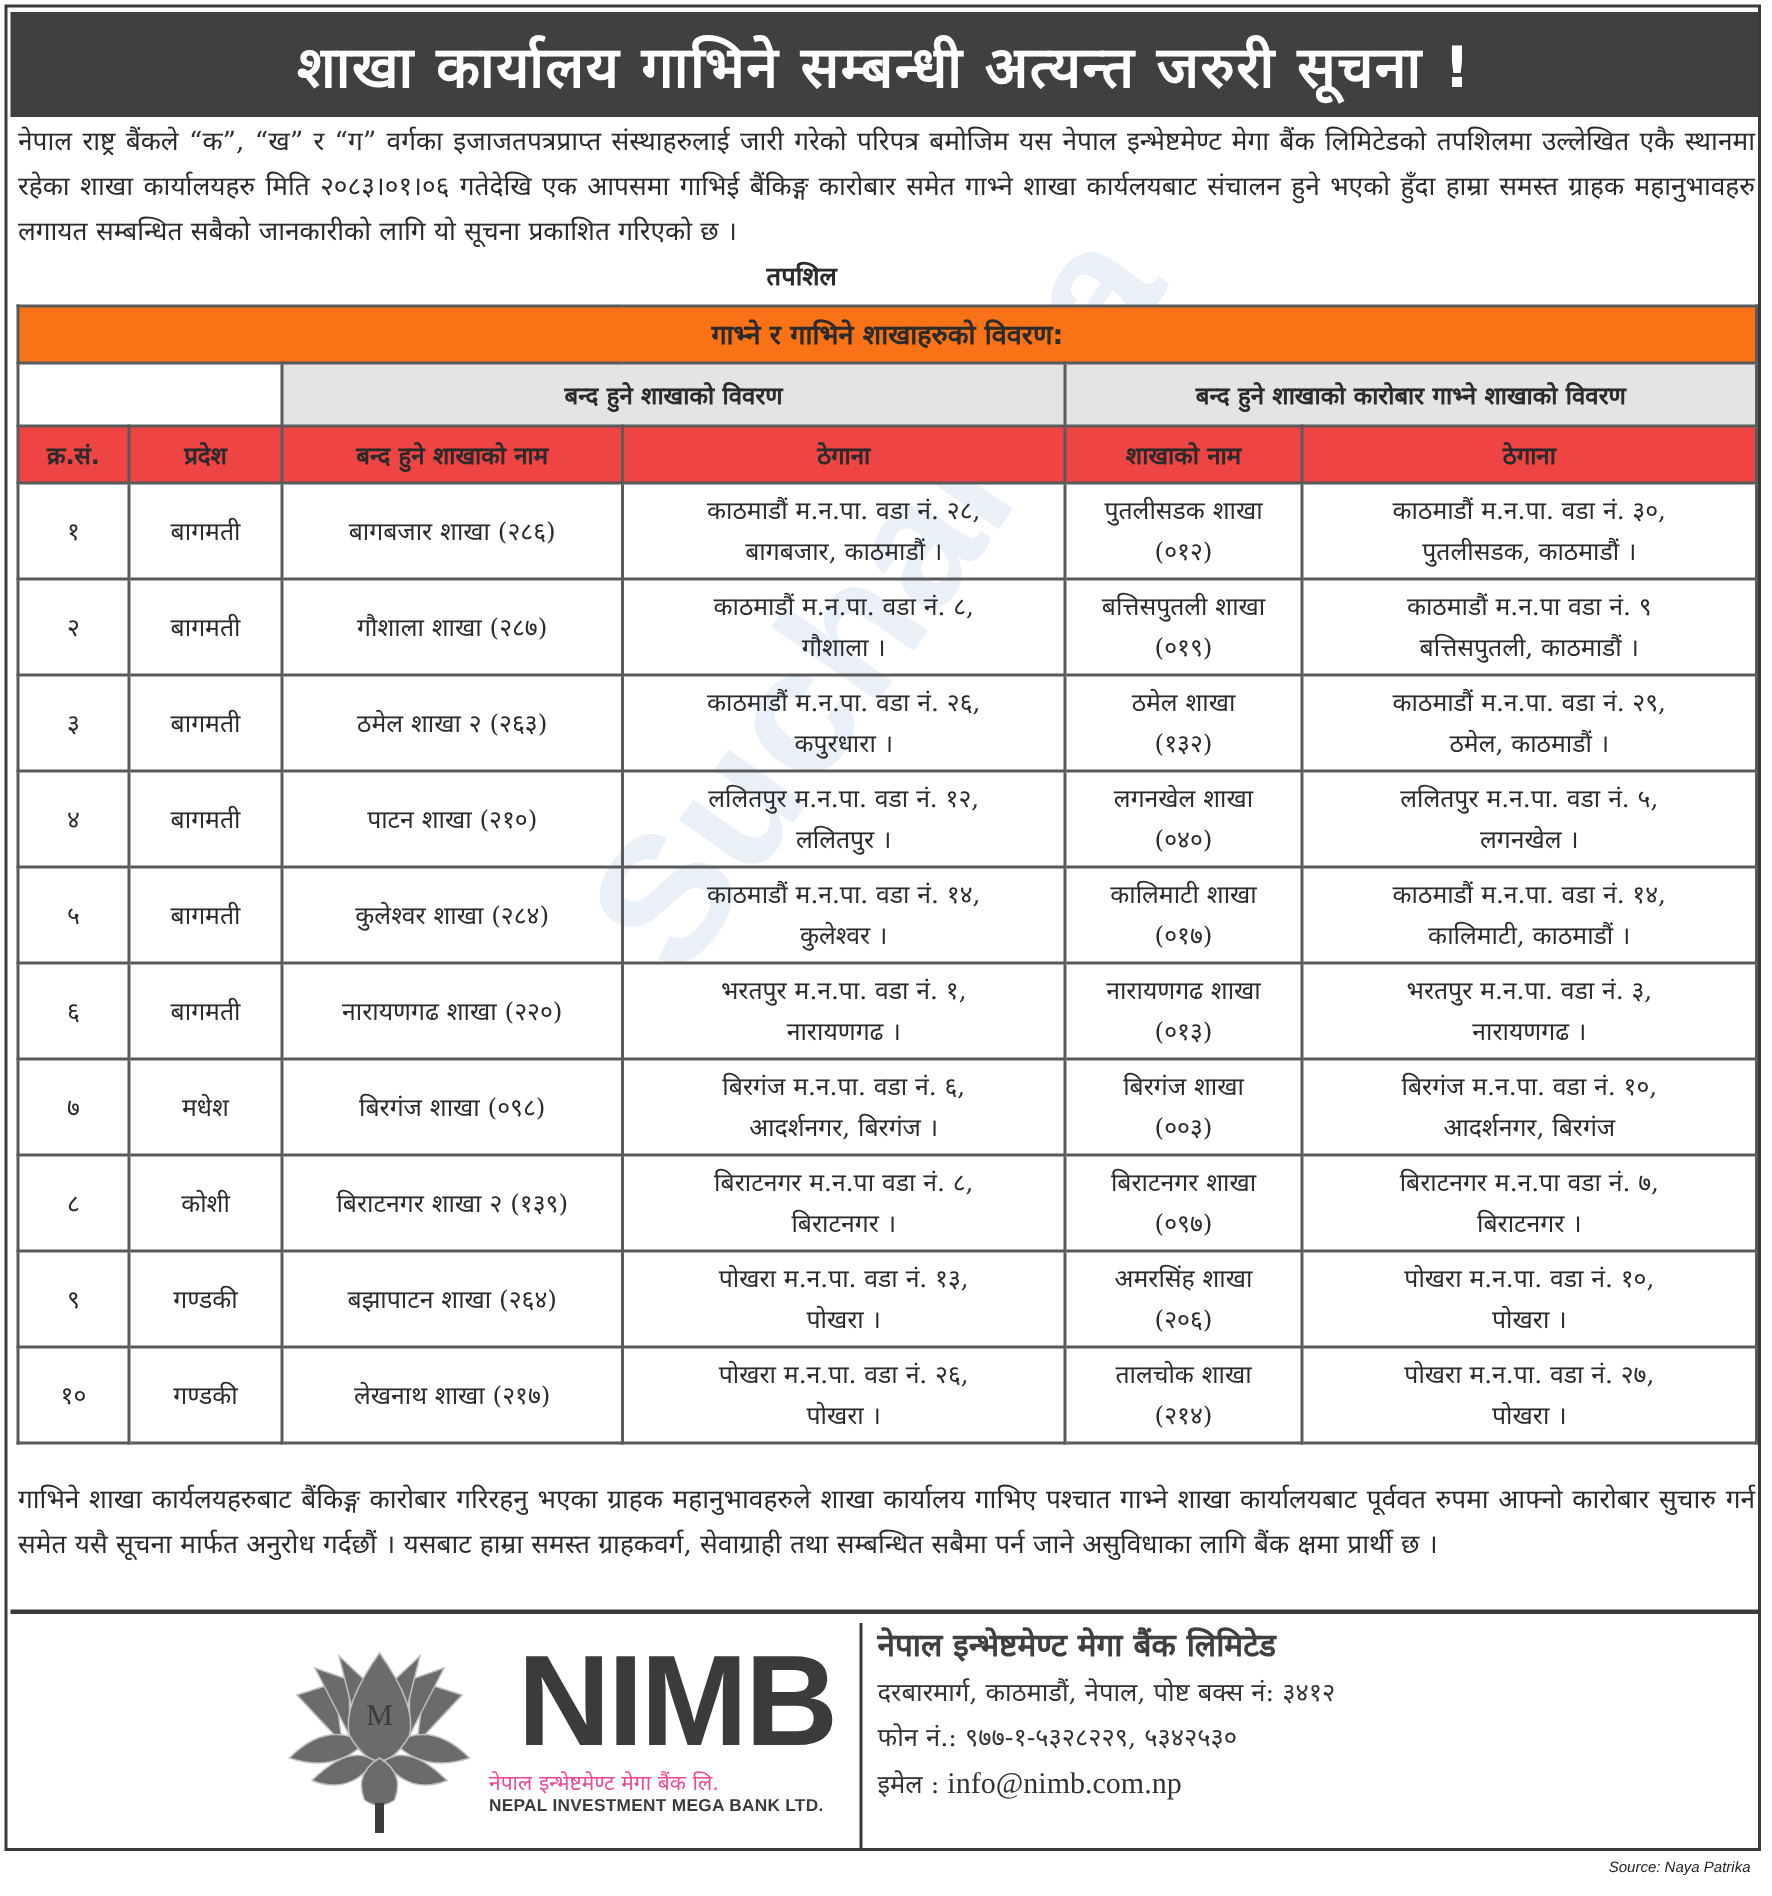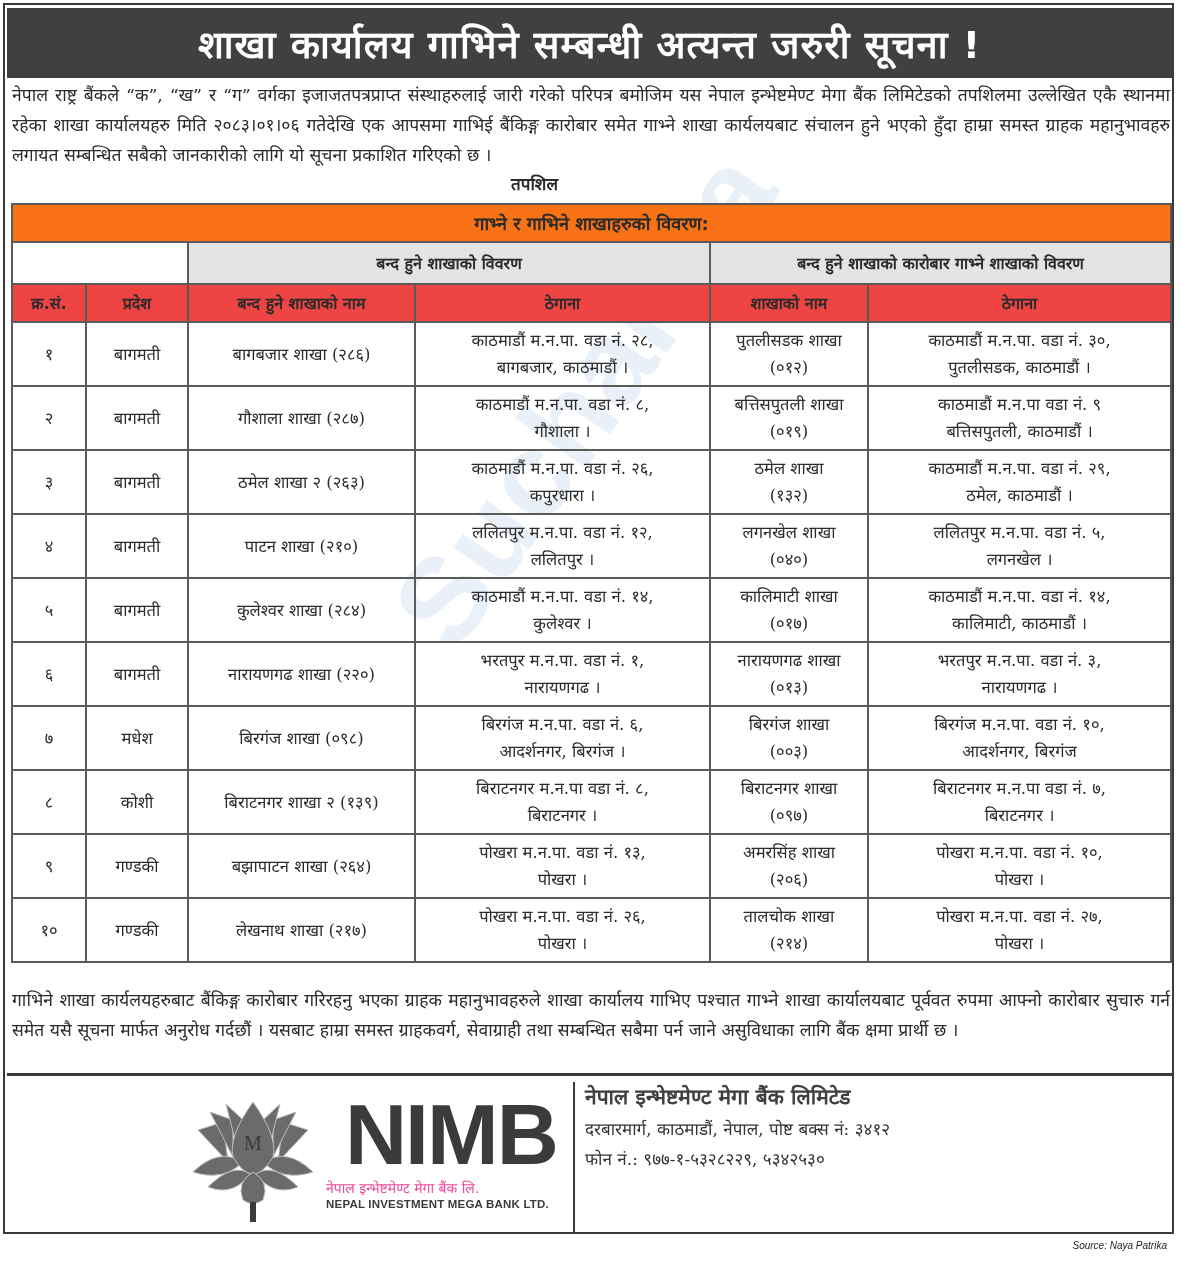--- a/index.html
+++ b/index.html
@@ -328,15 +328,19 @@
 
 <div class="vsep"></div>
 
 <div class="contact">
   <div class="bank-name">नेपाल इन्भेष्टमेण्ट मेगा बैंक लिमिटेड</div>
   <div class="line">दरबारमार्ग, काठमाडौं, नेपाल, पोष्ट बक्स नं: ३४१२</div>
   <div class="line">
     <span>फोन नं.:</span>
     <span>९७७-१-५३२८२२९, ५३४२५३०</span>
   </div>
+  <div class="line">
+    <span>इमेल :</span>
+    <span class="latin">info@nimb.com.np</span>
+  </div>
 </div>
 
 <div class="source">Source: Naya Patrika</div>
 
 </body></html>

